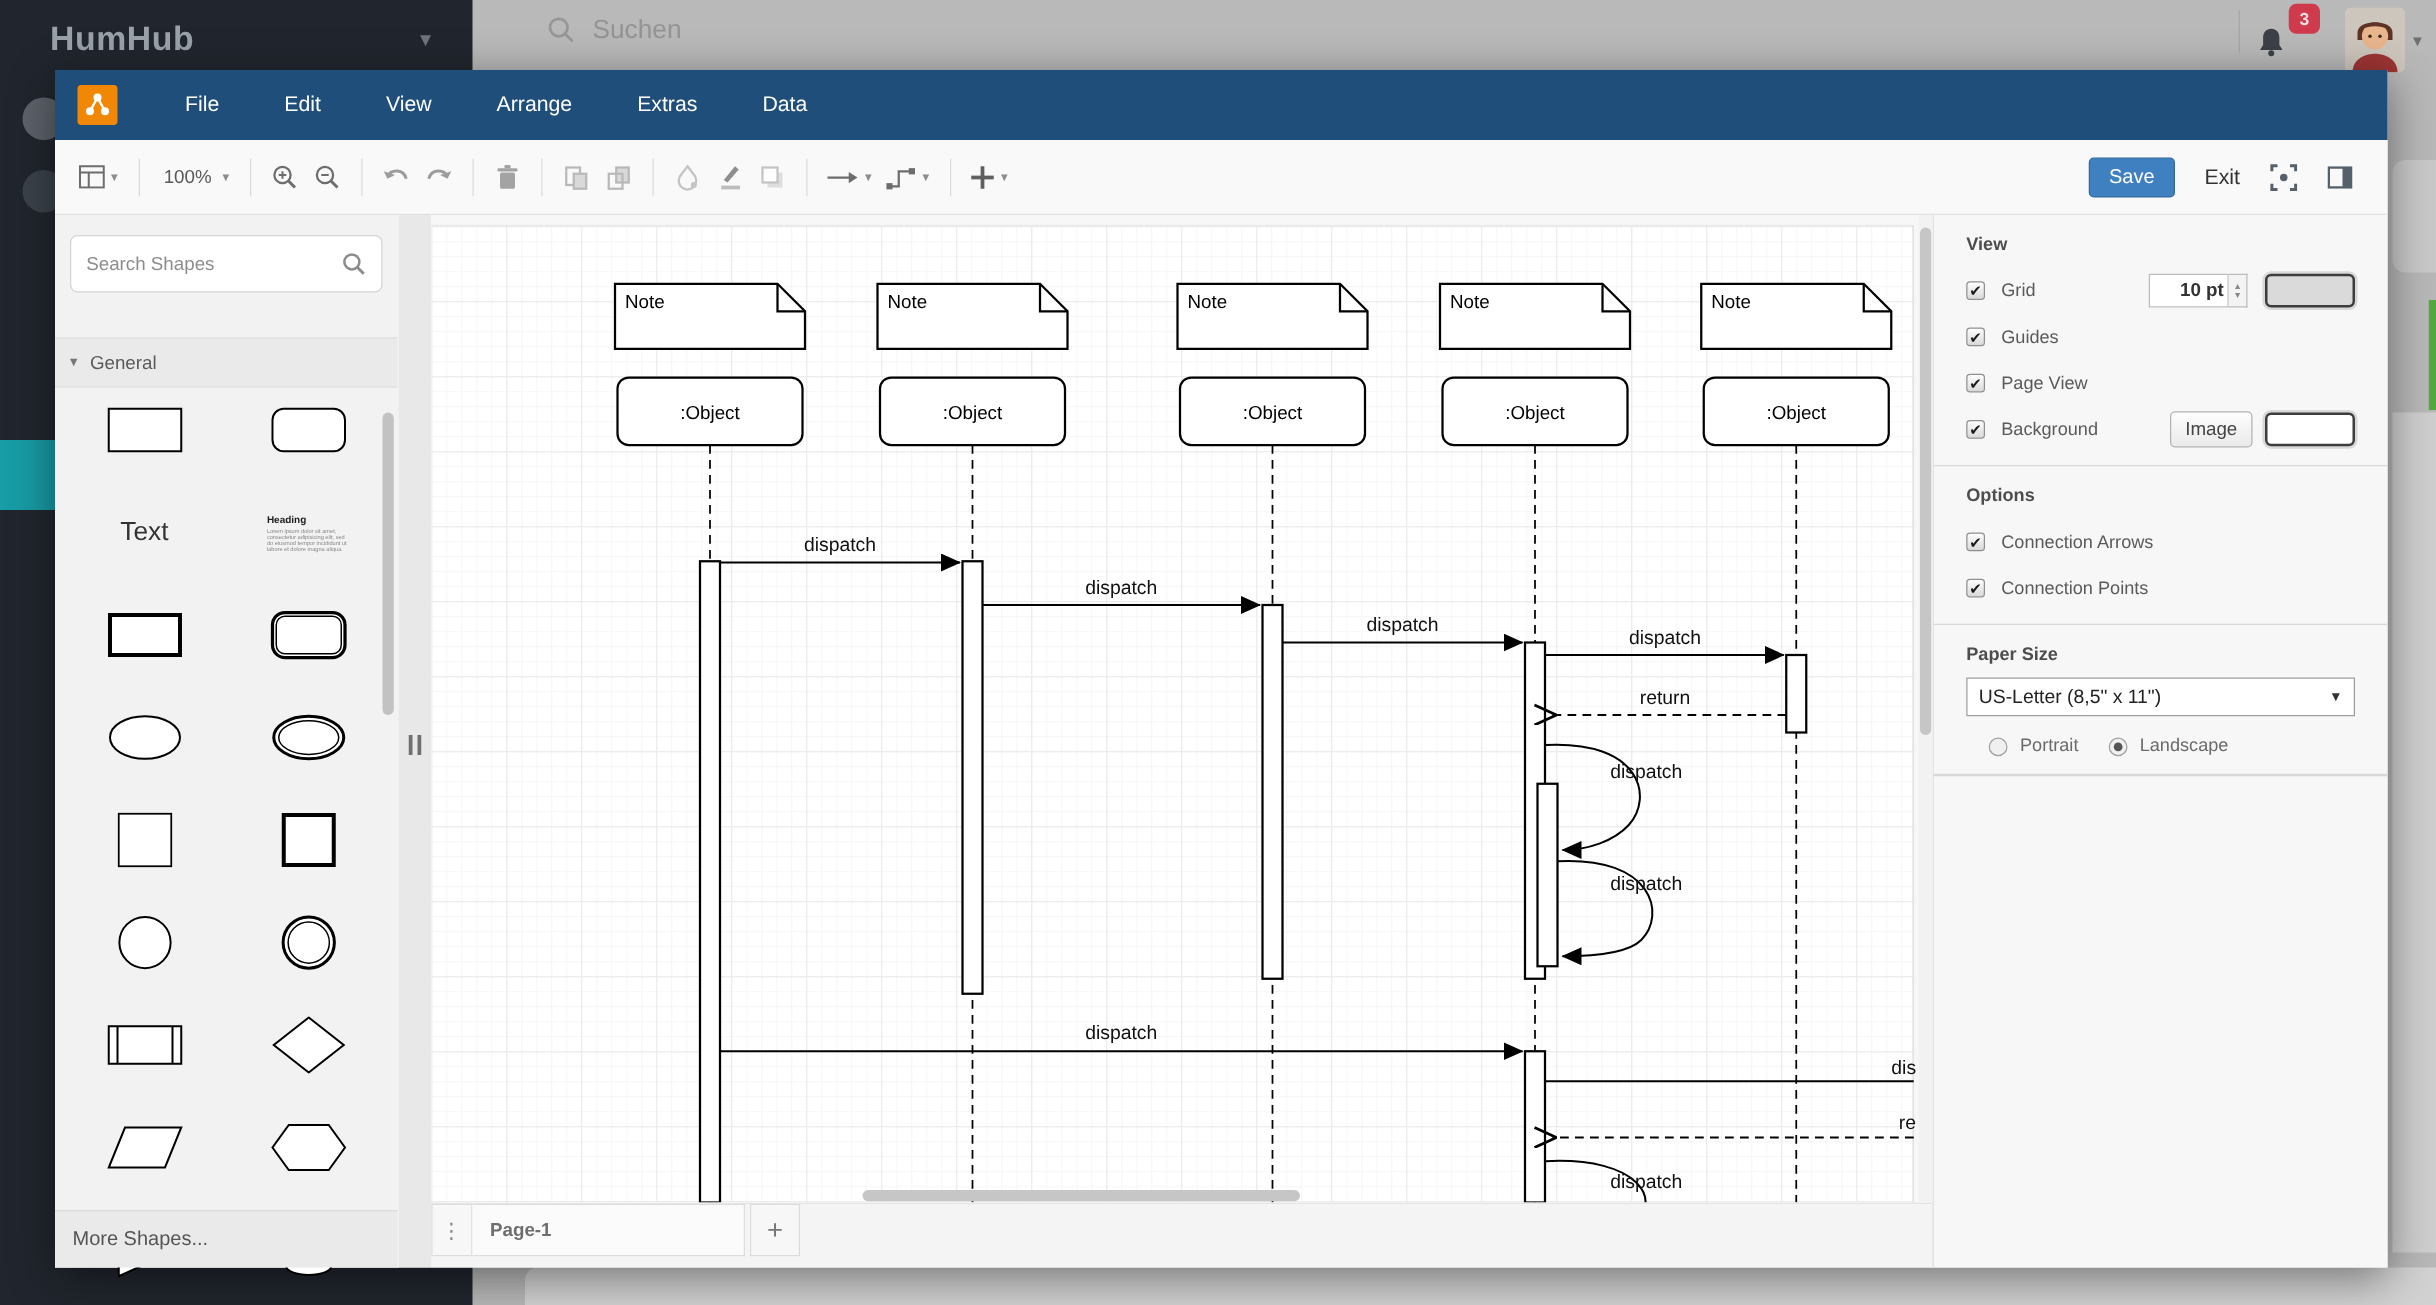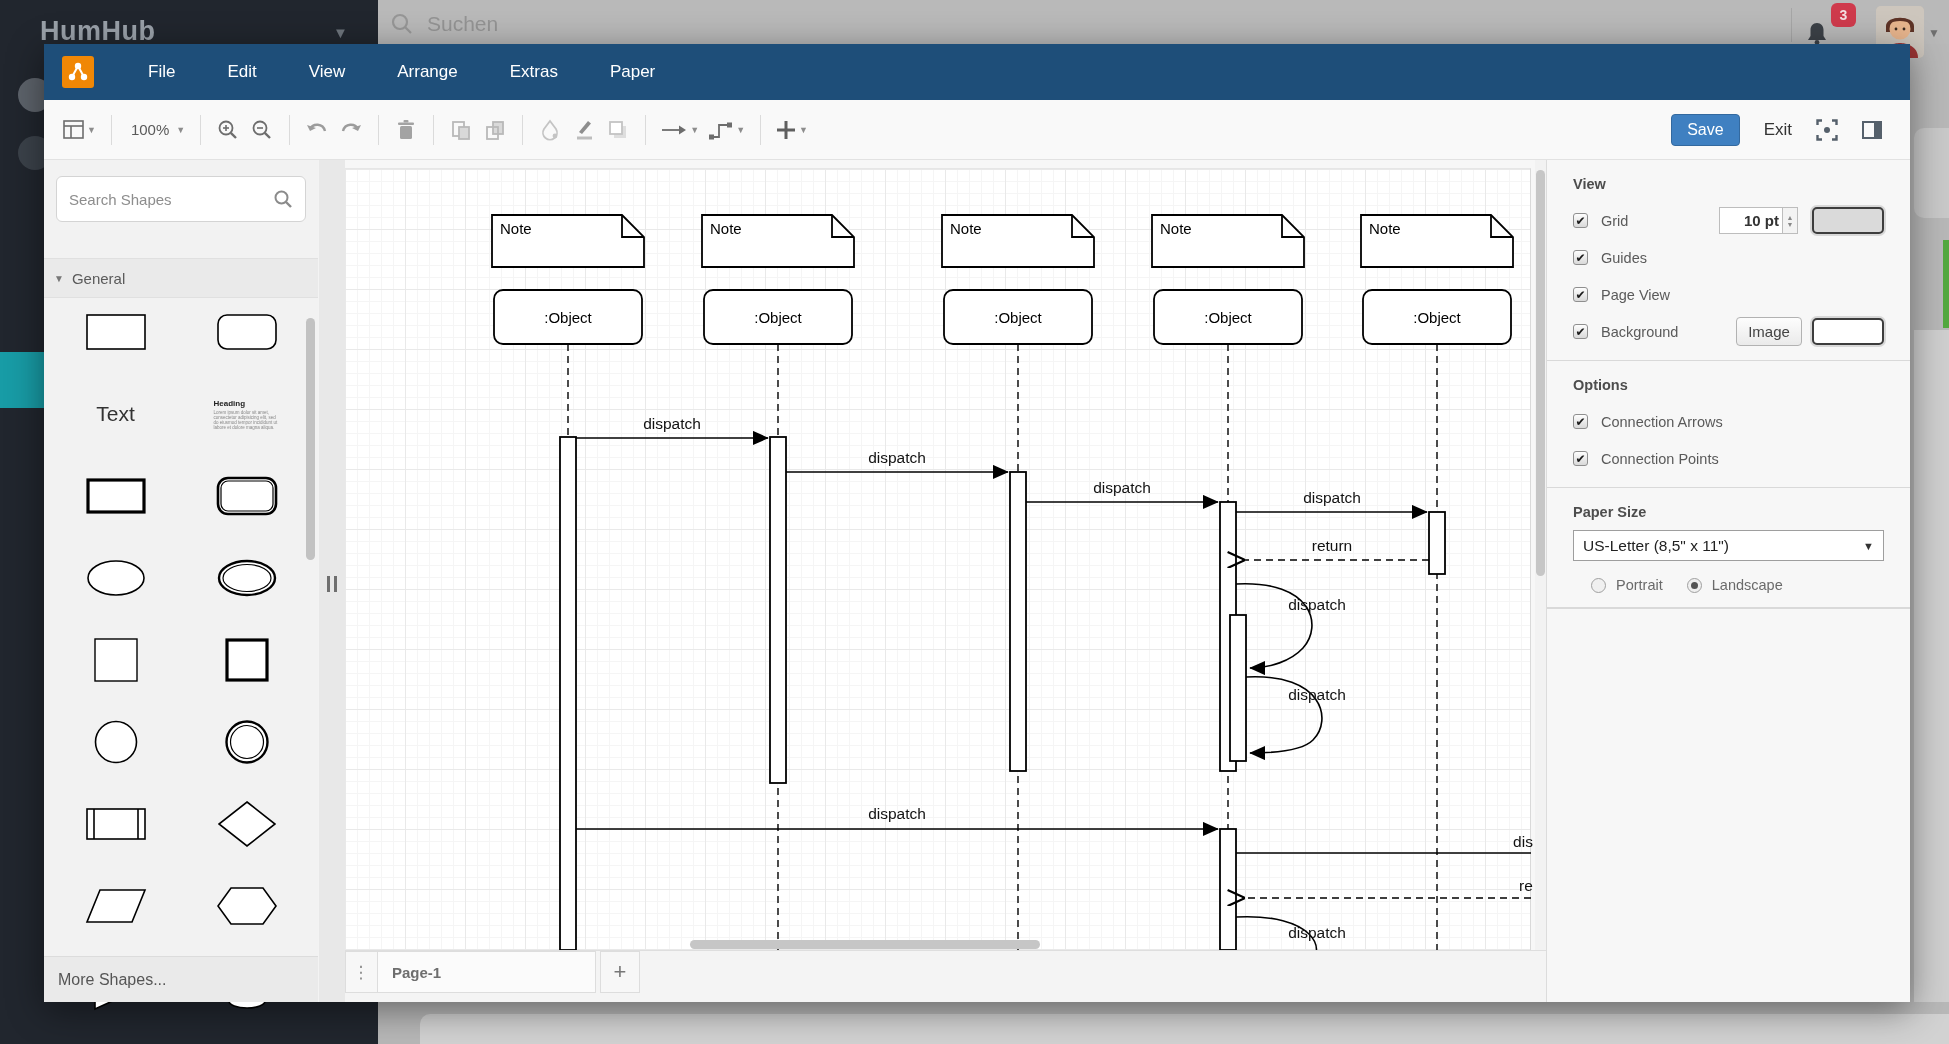--- a/index.html
+++ b/index.html
@@ -6,33 +6,33 @@
   html,body { width:1949px; height:1044px; overflow:hidden; font-family:"Liberation Sans",sans-serif; background:#b8b8b8; }
 
   
   .bg-topbar { position:absolute; left:378px; top:0; width:1571px; height:44px; background:#b9b9b9; }
   .bg-sidebar { position:absolute; left:0; top:0; width:378px; height:1044px; background:#21262e; }
   .bg-apptitle { position:absolute; left:40px; top:16px; color:#9aa1a9; font-size:27px; font-weight:bold; letter-spacing:.5px; }
   .bg-app-caret { position:absolute; left:333px; top:24px; color:#6d747c; font-size:15px; }
   .bg-sb-circle1 { position:absolute; left:18px; top:78px; width:34px; height:34px; border-radius:50%; background:#8f969e; opacity:.55; }
   .bg-sb-circle2 { position:absolute; left:18px; top:136px; width:34px; height:34px; border-radius:50%; background:#555d66; opacity:.5; }
   .bg-sb-active { position:absolute; left:0; top:352px; width:44px; height:56px; background:#17aab4; opacity:.9; }
-  .bg-search { position:absolute; left:391px; top:12px; color:#949494; font-size:21px; display:flex; align-items:center; gap:14px; }
+  .bg-search { position:absolute; left:438px; top:12px; color:#949494; font-size:21px; display:flex; align-items:center; gap:14px; }
   .bg-divider { position:absolute; left:1791px; top:8px; width:1px; height:34px; background:#a6a6a6; }
   .bg-bell { position:absolute; left:1804px; top:20px; }
   .bg-badge { position:absolute; left:1831px; top:3px; min-width:25px; height:24px; border-radius:6px; background:#cf3a4c; color:#f4dfe2; font-size:14px; font-weight:bold; display:flex; align-items:center; justify-content:center; padding:0 6px; }
   .bg-avatar { position:absolute; left:1876px; top:6px; width:48px; height:52px; border-radius:5px; overflow:hidden; background:#c3bcb3; }
   .bg-caret { position:absolute; left:1928px; top:26px; color:#6f6f6f; font-size:12px; }
   .bg-right-card1 { position:absolute; left:1914px; top:128px; width:35px; height:90px; background:#c9c9c9; border-radius:10px 0 0 10px; }
   .bg-right-green { position:absolute; left:1943px; top:240px; width:6px; height:88px; background:#53a93f; }
   .bg-right-card2 { position:absolute; left:1914px; top:330px; width:35px; height:672px; background:#cfcfcf; }
   .bg-bottom-card { position:absolute; left:420px; top:1014px; width:1529px; height:30px; background:#d2d2d2; border-radius:10px 0 0 0; }
 
   
-  .modal { position:absolute; left:44px; top:44px; width:1866px; height:958px; background:#fff; box-shadow:0 8px 34px rgba(0,0,0,.45); }
+  .modal { position:absolute; left:44px; top:56px; width:1866px; height:958px; background:#fff; box-shadow:0 8px 34px rgba(0,0,0,.45); }
 
   
   .menubar { height:56px; background:#1e4e79; display:flex; align-items:center; padding:0 18px; gap:0; }
   .logo { width:32px; height:32px; background:#f08705; border-radius:3px; margin-right:28px; display:flex; align-items:center; justify-content:center; }
   .menu-item { color:#fff; font-size:17px; padding:0 26px; cursor:default; }
 
   
   .toolbar { height:60px; background:#f9f9f9; border-bottom:1px solid #e2e2e2; display:flex; align-items:center; padding:0 16px 0 14px; }
   .tbtn { height:36px; min-width:34px; display:flex; align-items:center; justify-content:center; gap:3px; padding:0 5px; border-radius:3px; }
   .tsep { width:1px; height:30px; background:#dbdbdb; margin:0 10px; }
@@ -168,21 +168,21 @@
           <circle cx="11" cy="5" r="3.2" fill="#fff"></circle>
           <circle cx="5" cy="16" r="3.2" fill="#fff"></circle>
           <circle cx="17" cy="16" r="3.2" fill="#fff"></circle>
         </svg>
     </div>
     <span class="menu-item">File</span>
     <span class="menu-item">Edit</span>
     <span class="menu-item">View</span>
     <span class="menu-item">Arrange</span>
     <span class="menu-item">Extras</span>
-    <span class="menu-item">Paper</span>
+    <span class="menu-item">Data</span>
   </div>
 
   <div class="toolbar">
     <div class="tbtn">
       <svg width="21" height="19" viewBox="0 0 21 19">
           <rect x="1" y="1" width="19" height="17" fill="none" stroke="#6d6d6d" stroke-width="1.6"></rect>
           <line x1="1" y1="6" x2="20" y2="6" stroke="#6d6d6d" stroke-width="1.6"></line>
           <line x1="8" y1="6" x2="8" y2="18" stroke="#6d6d6d" stroke-width="1.6"></line>
         </svg>
       <span class="caret">▼</span>

